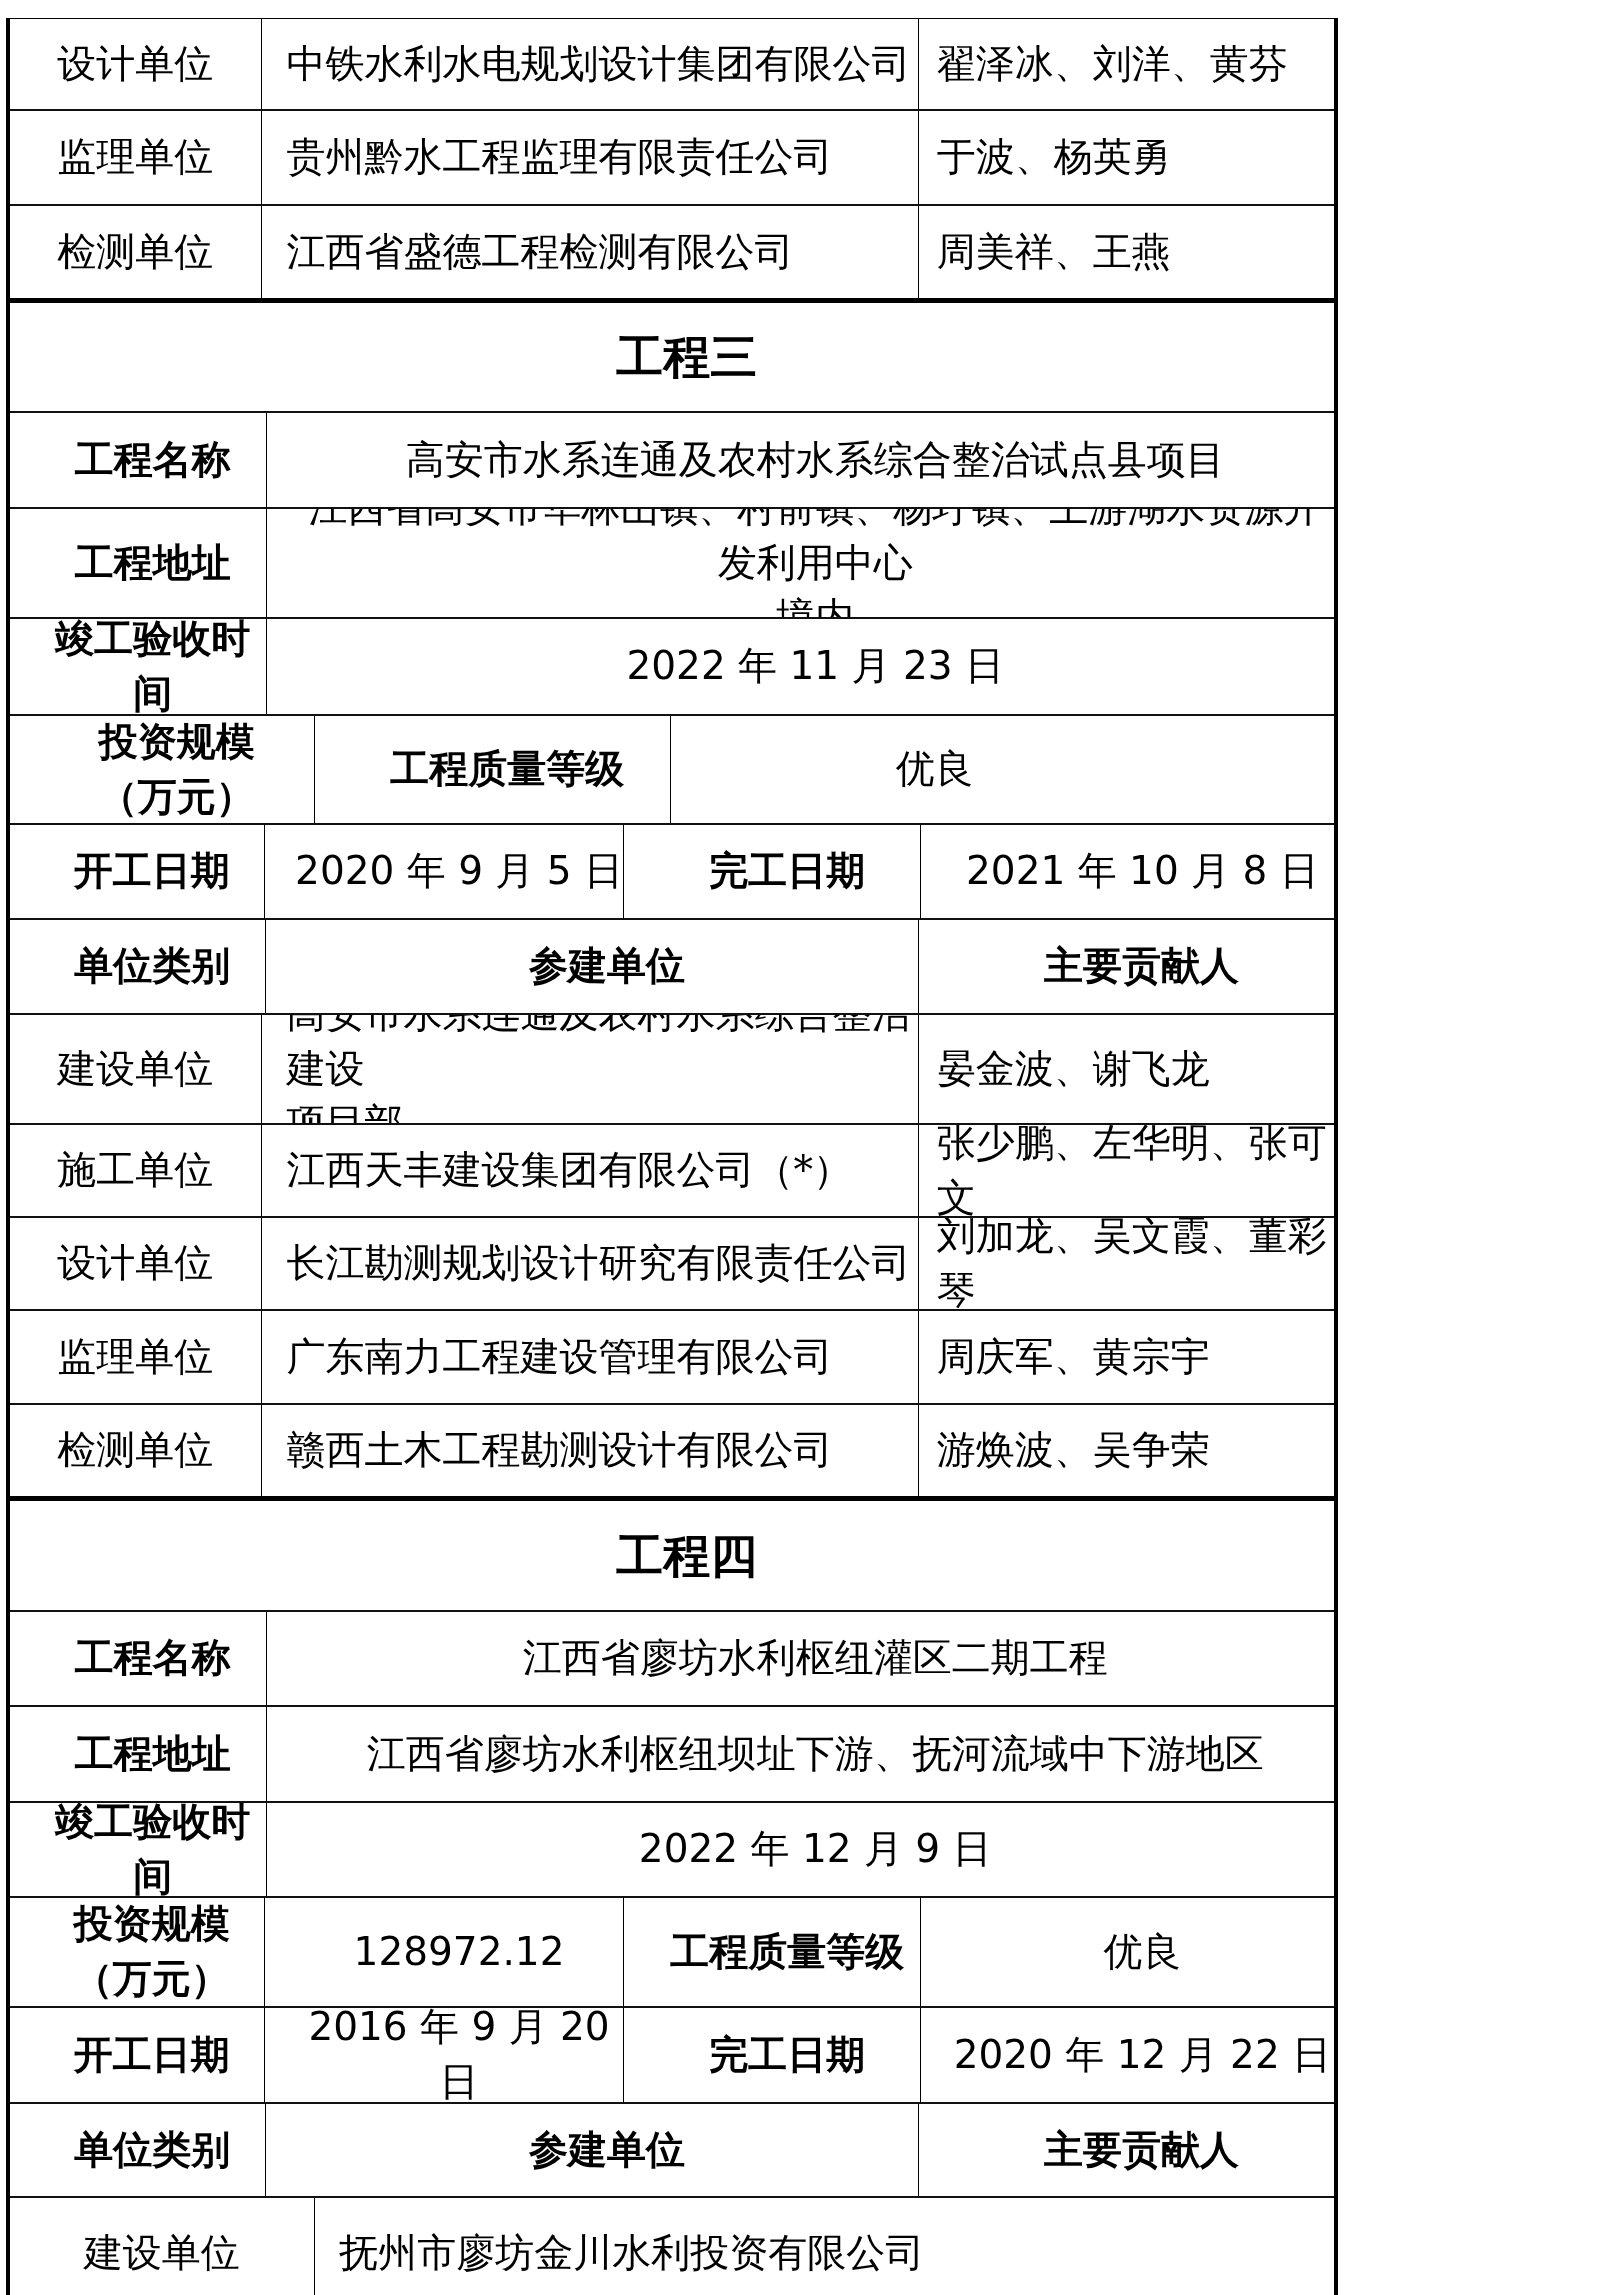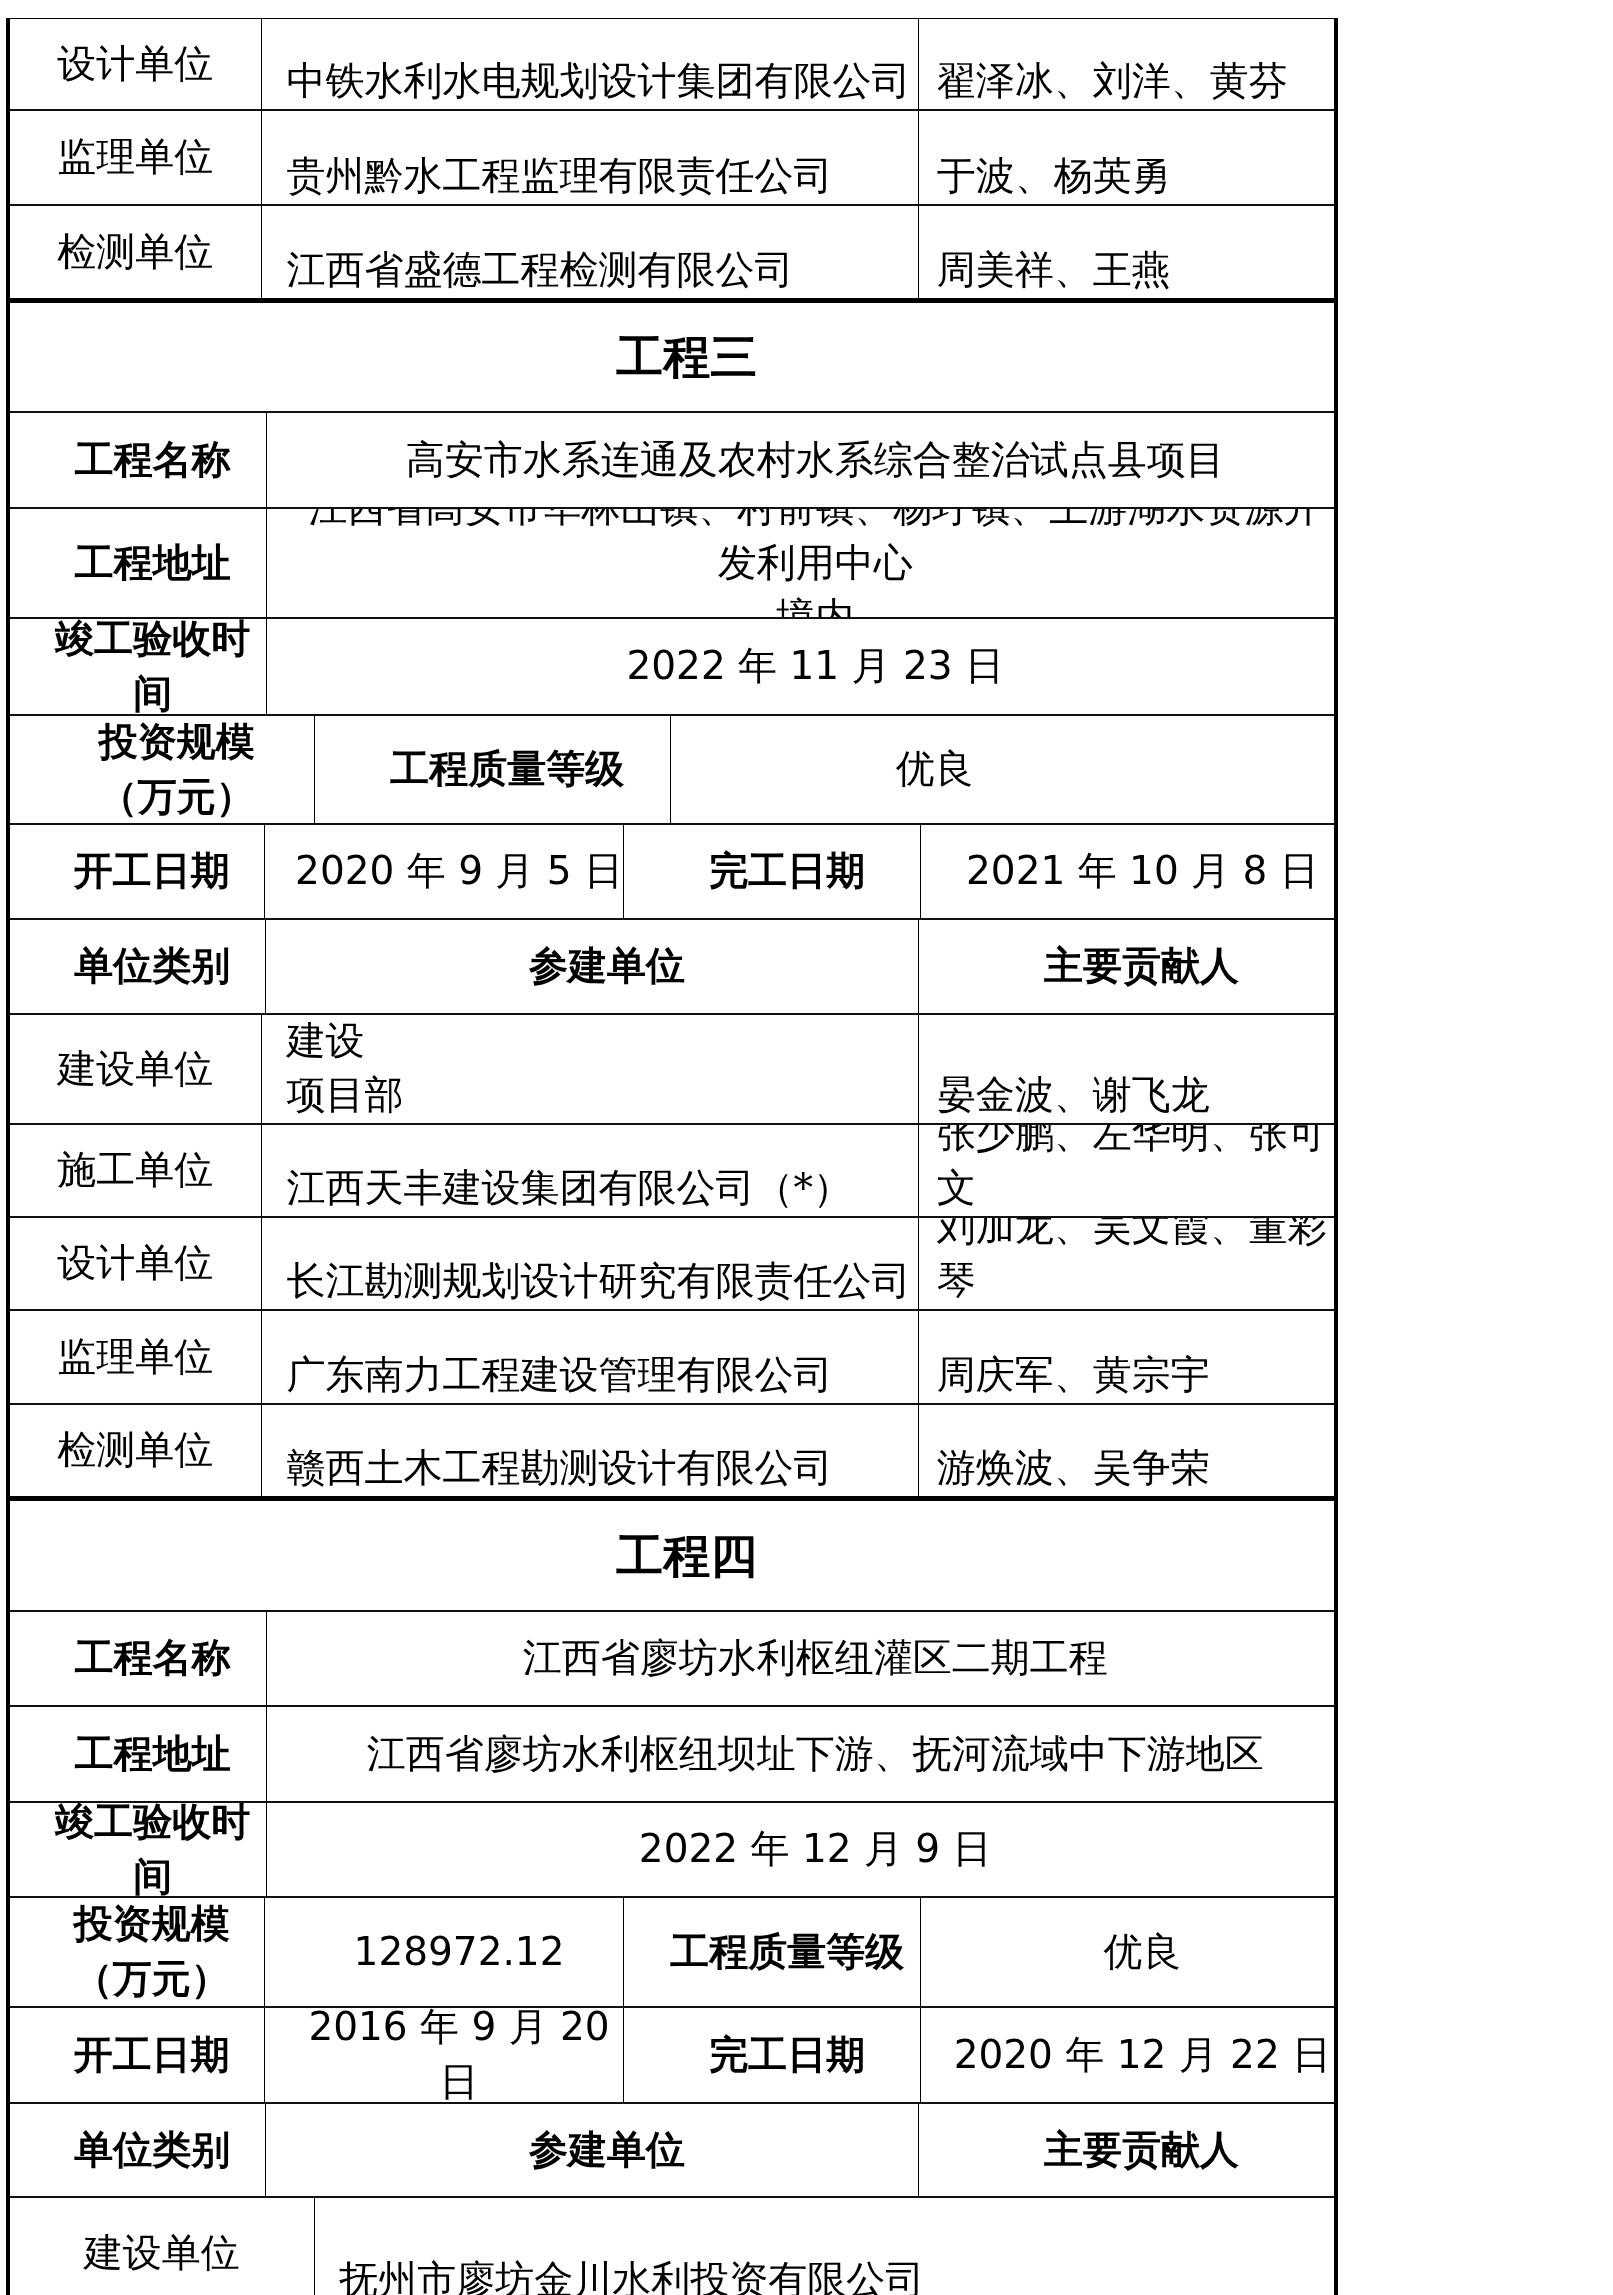--- a/index.html
+++ b/index.html
@@ -27,21 +27,21 @@
     .c0 { width: 305px; }
     .c1 { width: 433px; }
     .c2 { width: 356px; }
     .c3 { width: 498px; }
     .c12 { width: 789px; }
     .c123 { width: 1287px; }
     .c0123 { width: 1592px; }
     .sans { font-family: "DejaVu Sans", "Liberation Sans", sans-serif; padding-left: 30px; }
     .serif { font-family: "DejaVu Serif", "Liberation Serif", serif; }
     .label { font-weight: bold; }
-    .left { justify-content: flex-start; text-align: left; padding-left: 24.5px; align-items: flex-end; }
+    .left { justify-content: flex-start; text-align: left; padding-left: 24.5px; }
     .left span { text-align: left; }
     .c3.left { padding-left: 18px; }
     .title { font-size: 47px; font-weight: bold; }
   </style>
 </head>
 <body>
 
 <div class="table">
 
   <div class="row" style="height:92px">

